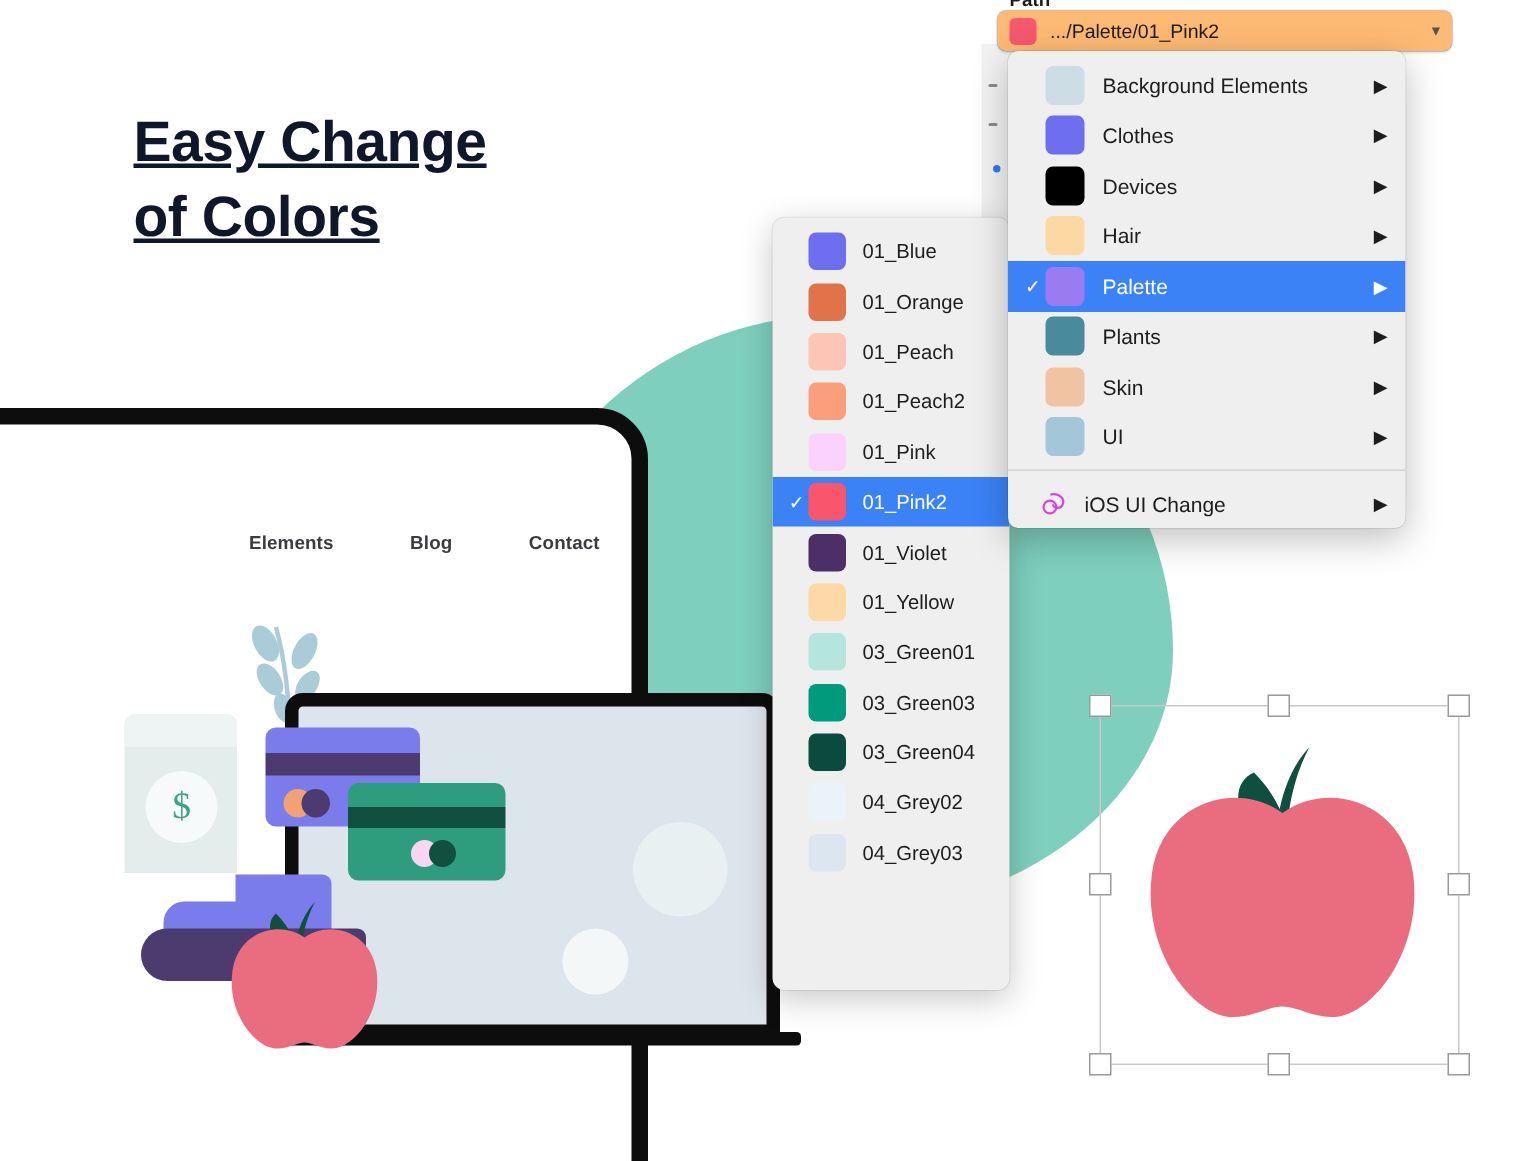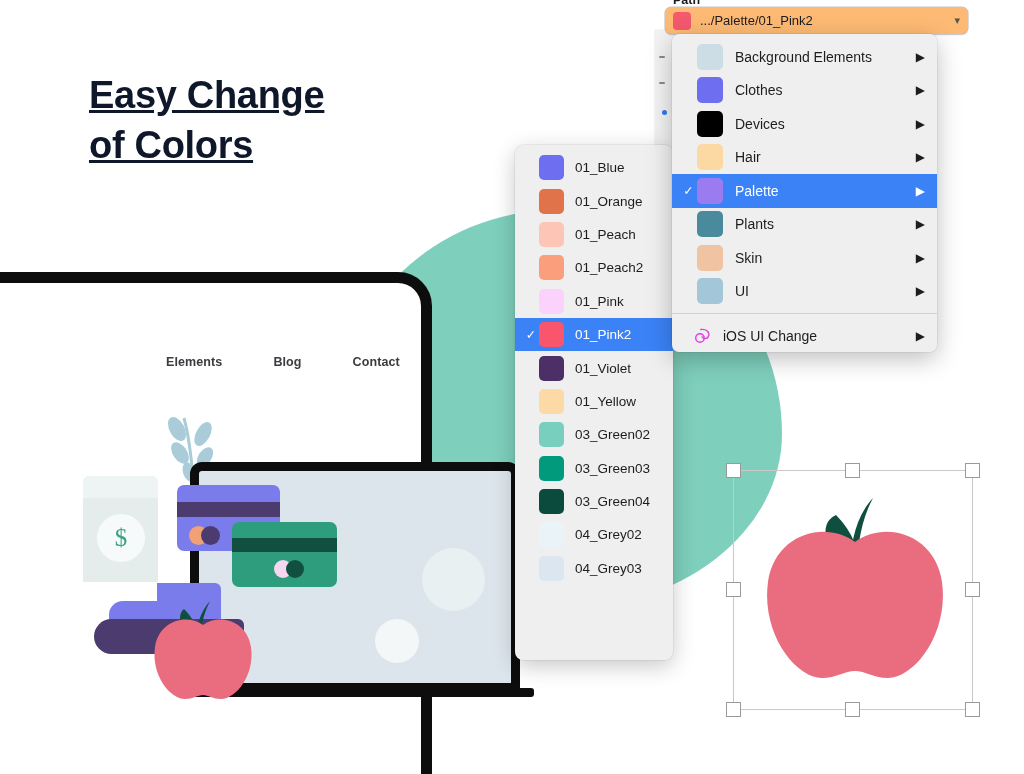--- a/index.html
+++ b/index.html
@@ -325,22 +325,22 @@
         <div class="p-sw" style="background: rgb(75, 47, 102);"></div>
         <span>01_Violet</span>
       </div>
       <div class="p-item">
         <div class="p-check"></div>
         <div class="p-sw" style="background: rgb(253, 217, 165);"></div>
         <span>01_Yellow</span>
       </div>
       <div class="p-item">
         <div class="p-check"></div>
-        <div class="p-sw" style="background: rgb(120, 207, 190);"></div>
-        <span>03_Green02</span>
+        <div class="p-sw" style="background: rgb(180, 230, 221);"></div>
+        <span>03_Green01</span>
       </div>
       <div class="p-item">
         <div class="p-check"></div>
         <div class="p-sw" style="background: rgb(2, 154, 124);"></div>
         <span>03_Green03</span>
       </div>
       <div class="p-item">
         <div class="p-check"></div>
         <div class="p-sw" style="background: rgb(10, 75, 62);"></div>
         <span>03_Green04</span>

